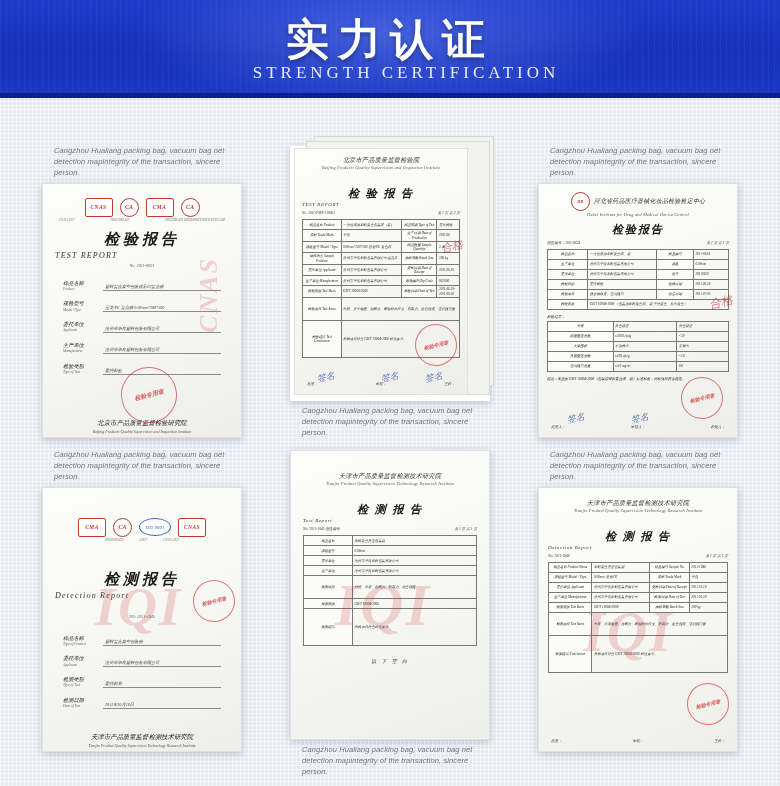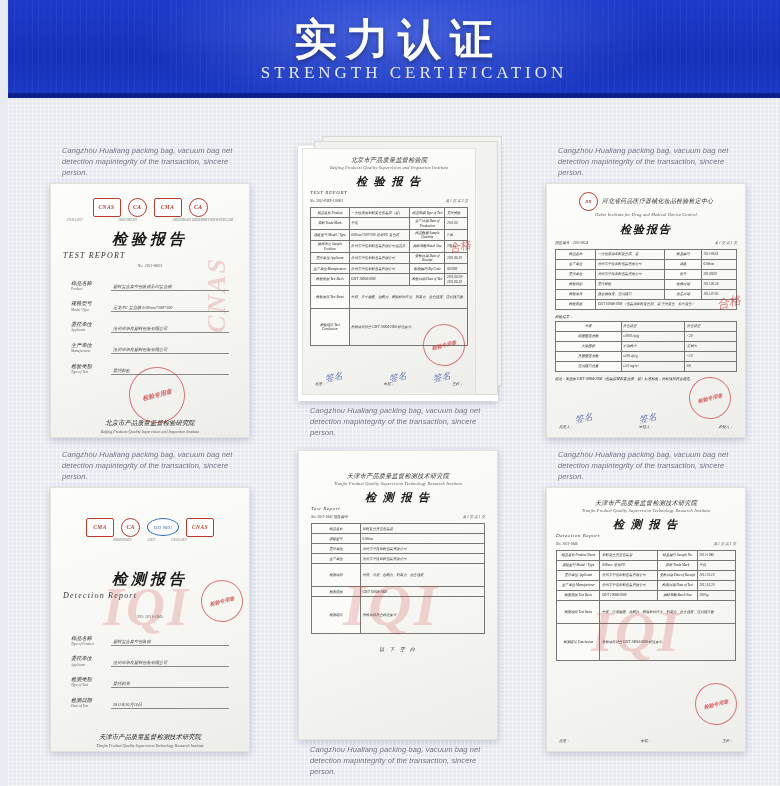--- a/index.html
+++ b/index.html
@@ -11,21 +11,20 @@
     height: 786px;
     font-family: "Liberation Sans", sans-serif;
     background: #eef0f5;
     overflow: hidden;
   }
   .page {
     position: relative;
     width: 708px;
     height: 786px;
     background: #e9ecf3;
-    padding-left: 8px;
   }
 
   
   .banner {
     position: relative;
     width: 780px;
     height: 98px;
     background: #1a37c4;
     background: linear-gradient(180deg, #1d3bcb 0%, #1631bb 55%, #1a39c6 100%);
     overflow: hidden;
@@ -161,21 +160,21 @@
     text-align: center;
     font-size: 15px;
     font-weight: bold;
     letter-spacing: 4px;
     color: #1a1a1a;
     margin-top: 8px;
   }
   .doc-title-cn.small {
     font-size: 11px;
     letter-spacing: 2px;
-    margin-top: 4px;
+    margin-top: 16px;
   }
   .doc-title-en {
     text-align: left;
     font-size: 8px;
     letter-spacing: 1.2px;
     color: #333;
     margin-top: 2px;
   }
   .doc-title-en.tiny {
     font-size: 5px;

